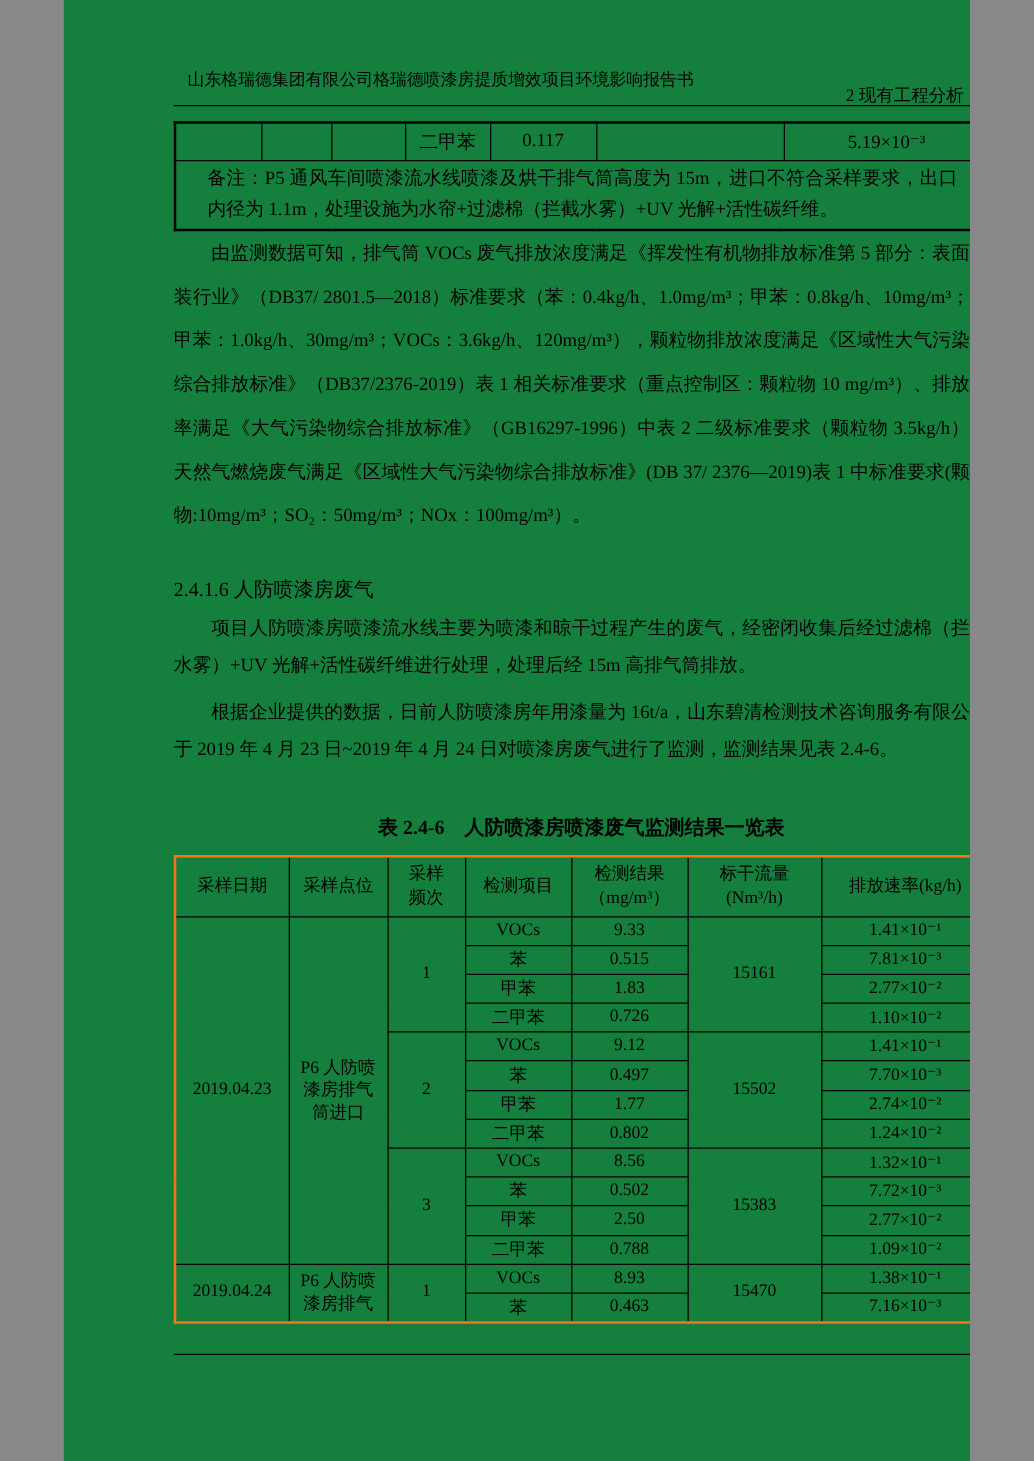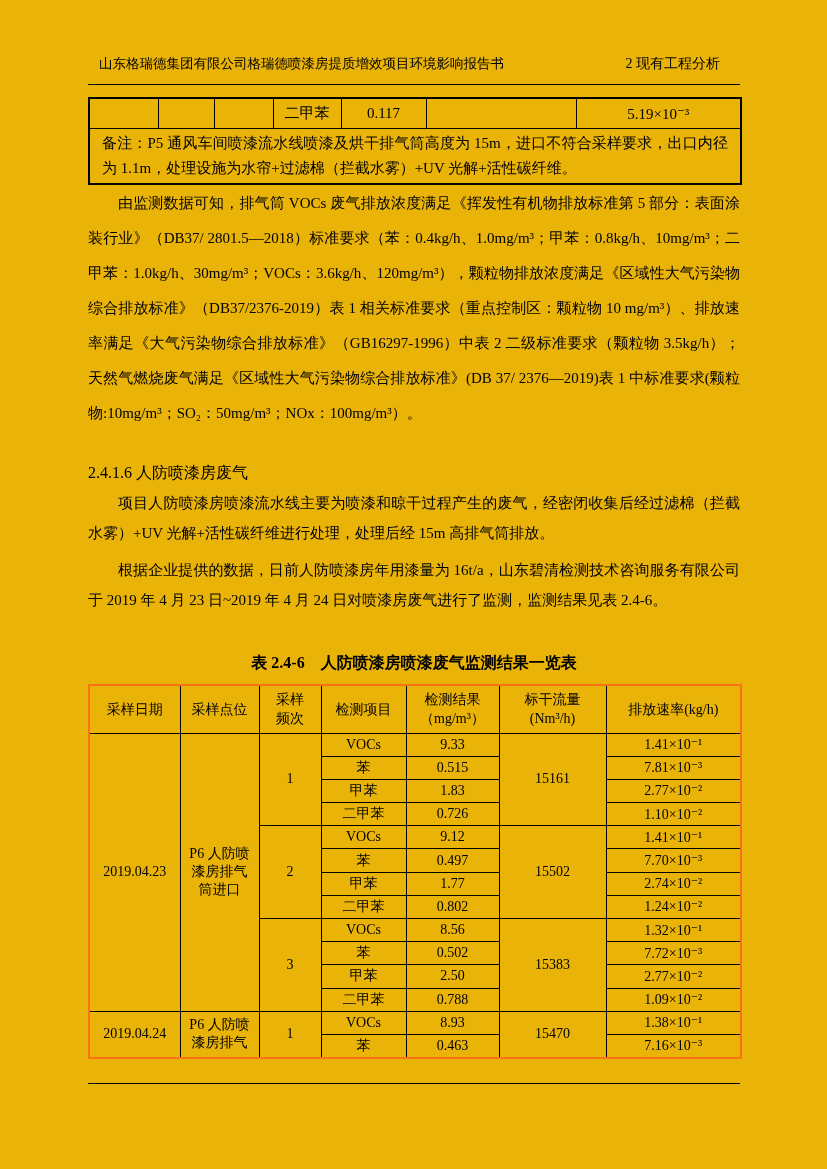--- a/index.html
+++ b/index.html
@@ -1,38 +1,38 @@
 <!DOCTYPE html>
 <html><head>
 <meta charset="utf-8">
 <style>
   html,body{margin:0;padding:0;background:#888;}
   .page{
     position:relative;
-    width:827px;height:1169px;
-    background:#eab308;
+    width:725px;height:1169px;
+    background:#15803d;
     color:#000;
     font-family:"Liberation Serif","DejaVu Serif",serif;
     overflow:hidden;
     margin:0 auto;
   }
   
   .hdr{position:absolute;top:55px;left:88px;width:652px;height:22px;font-size:13.5px;}
   .hdr .hl{position:absolute;left:11px;top:0;}
-  .hdr .hr{position:absolute;right:20px;top:0;font-size:14px;}
+  .hdr .hr{position:absolute;right:20px;top:13px;font-size:14px;}
   .hdr-rule{position:absolute;top:84px;left:88px;width:652px;border-top:1.5px solid #000;}
   
   table{border-collapse:collapse;table-layout:fixed;}
   td,th{border:1px solid #000;padding:0;text-align:center;vertical-align:middle;
         white-space:pre-line;overflow:hidden;font-weight:normal;}
   .toptable{position:absolute;top:97px;left:88px;width:652px;border:2px solid #000;font-size:15px;}
   .toptable .vrow td{height:29px;}
   .toptable .note td{
     height:50px;text-align:justify;vertical-align:middle;
-    padding:2px 12px;line-height:25px;font-size:15px;white-space:normal;
+    padding:2px 25px;line-height:25px;font-size:15px;white-space:normal;
   }
   
   .para{position:absolute;left:88px;width:652px;margin:0;
         font-size:15px;text-align:justify;}
   .p1{top:186px;line-height:35px;text-indent:2em;}
   .h2416{top:458px;line-height:30px;font-size:16px;}
   .p2{top:488px;line-height:30px;text-indent:2em;}
   .p3{top:555px;line-height:30px;text-indent:2em;}
   .tbl-title{position:absolute;top:648px;left:88px;width:652px;margin:0;
         font-size:16px;font-weight:bold;text-align:center;line-height:30px;}

